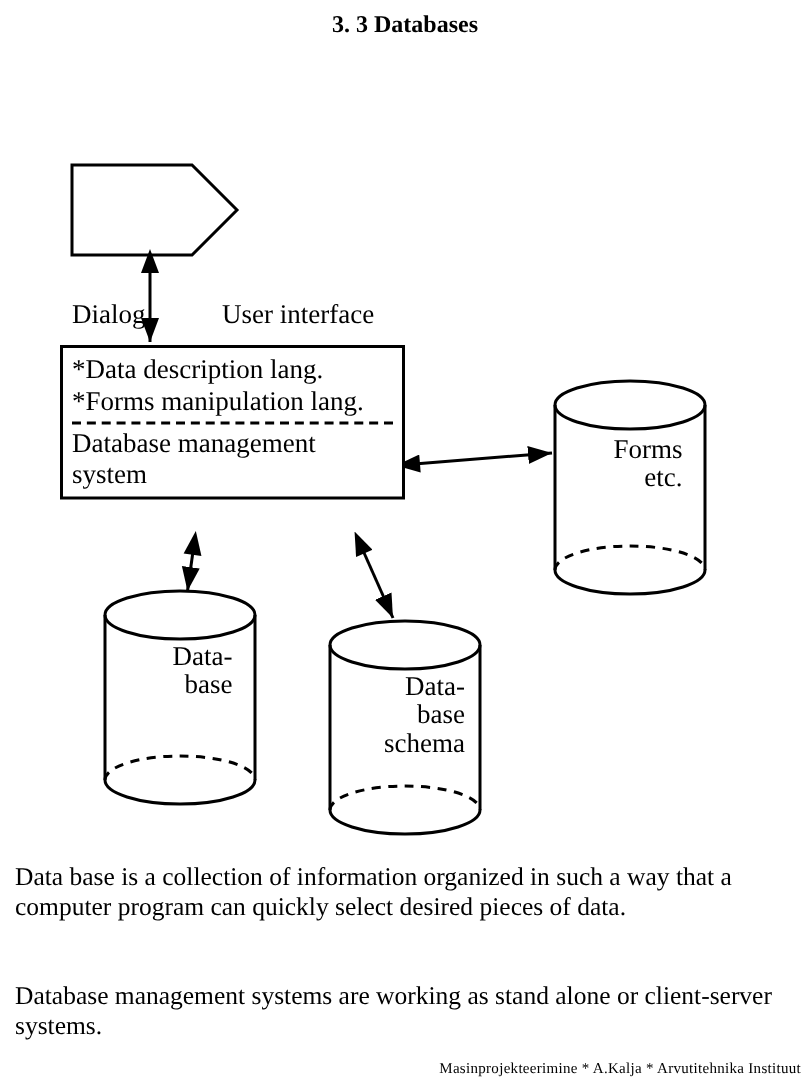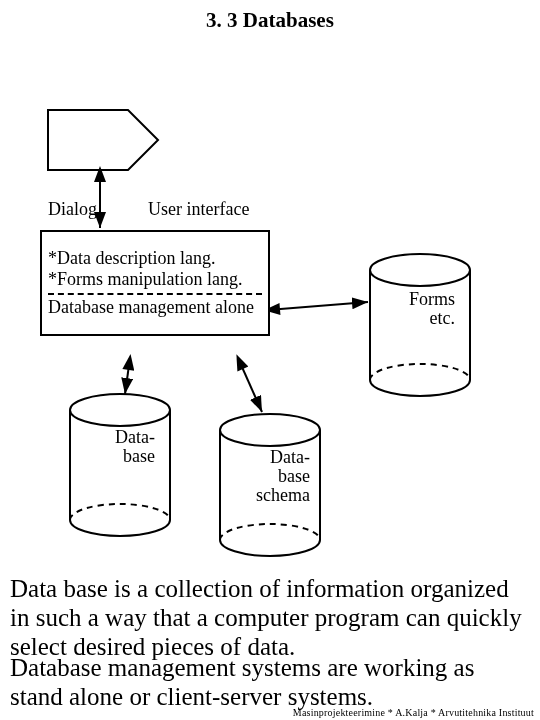--- a/index.html
+++ b/index.html
@@ -10,54 +10,54 @@
     font-family: "Times New Roman", serif;
     background: #fff;
     position: relative;
     overflow: hidden;
   }
   .title {
     position: absolute;
     top: 8px;
     left: 0; right: 0;
     text-align: center;
-    font-size: 21px;
+    font-size: 16px;
     font-weight: bold;
   }
   .svgwrap {
     position: absolute;
     top: 50px;
     left: 0;
     width: 540px;
     height: 510px;
   }
   .dbms-box {
     position: absolute;
     border: 2px solid #000;
     background: #fff;
     box-sizing: border-box;
-    padding: 16px 6px;
+    padding: 4px 6px;
     font-size: 18px;
     line-height: 1.15;
   }
   .dbms-dash {
     border-top: 2px dashed #000;
     margin: 4px 0 2px 0;
   }
   .lbl {
     position: absolute;
     font-size: 18px;
     text-align: right;
     line-height: 1.05;
   }
   .para {
     position: absolute;
     left: 10px;
     right: 10px;
-    font-size: 25px;
+    font-size: 17px;
     line-height: 1.15;
   }
   .footer {
     position: absolute;
     bottom: 2px;
     right: 6px;
     font-size: 10px;
     letter-spacing: 0.2px;
     text-align: right;
   }
@@ -114,21 +114,21 @@
 </svg>
 </div>
 
 <div class="lbl" style="top:200px;left:48px;text-align:center">Dialog</div>
 <div class="lbl" style="top:200px;left:148px;text-align:right">User interface</div>
 
 <div class="dbms-box" style="top:230px;left:40px;width:230px">
   <div>*Data description lang.</div>
   <div>*Forms manipulation lang.</div>
   <div class="dbms-dash"></div>
-  <div>Database management alone</div>
+  <div>Database management system</div>
 </div>
 
 <div class="lbl" style="top:290px;left:395px;width:60px">
   <span>Forms</span><br>
   <span>etc.</span>
 </div>
 
 <div class="lbl" style="top:428px;left:95px;width:60px">
   <span>Data-</span><br>
   <span>base</span>

